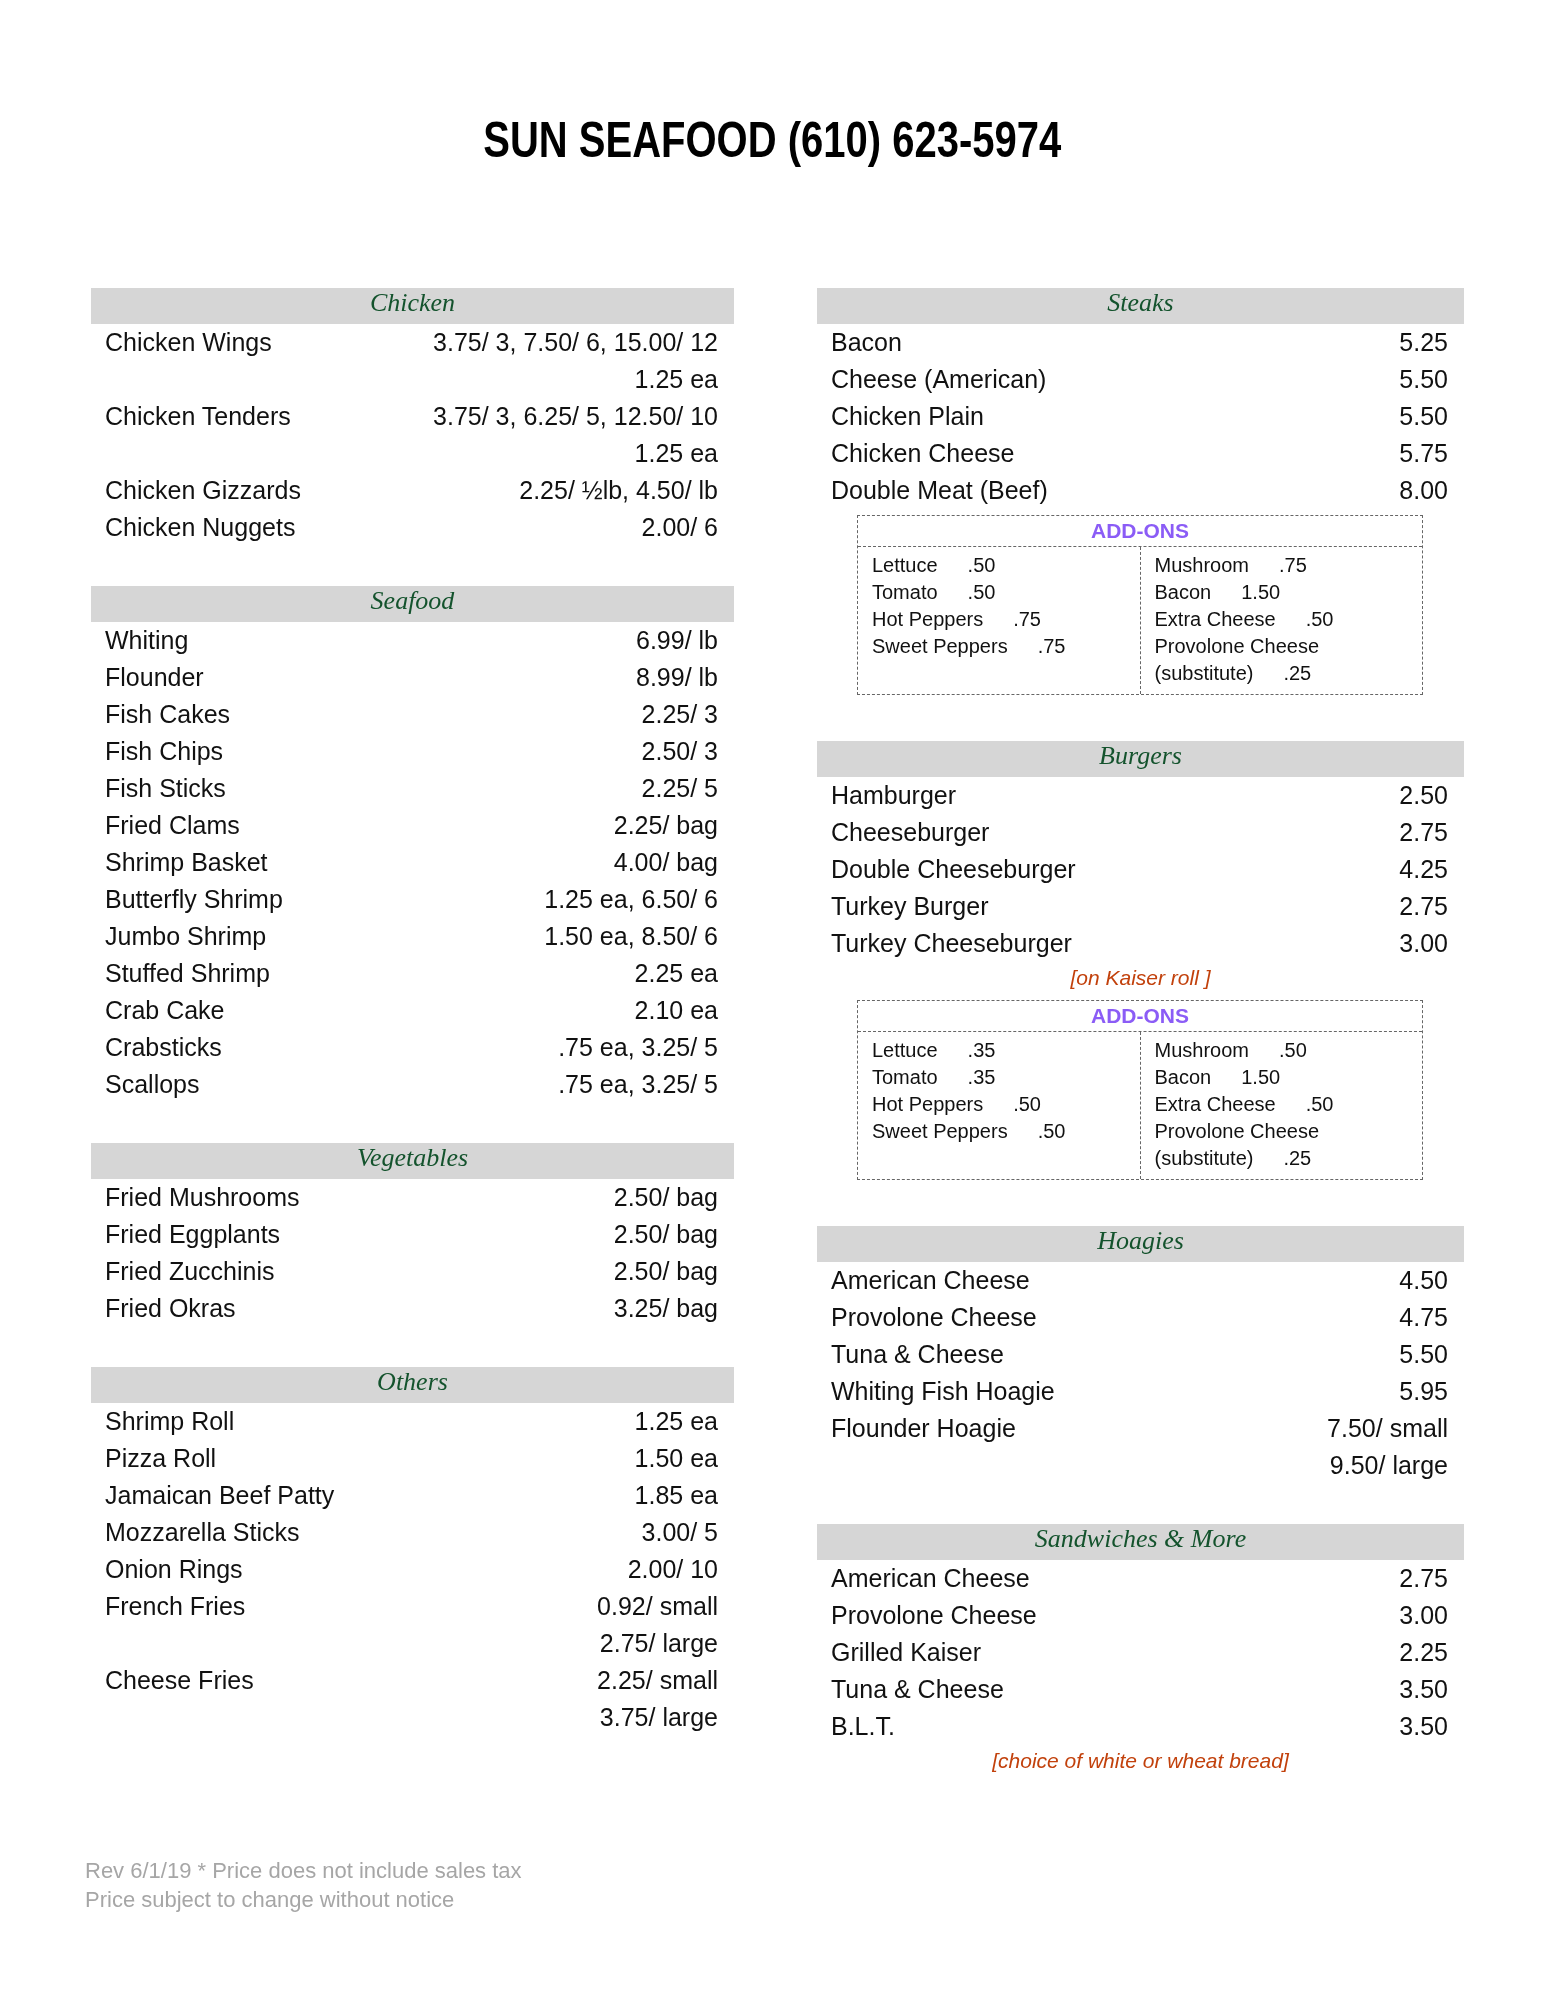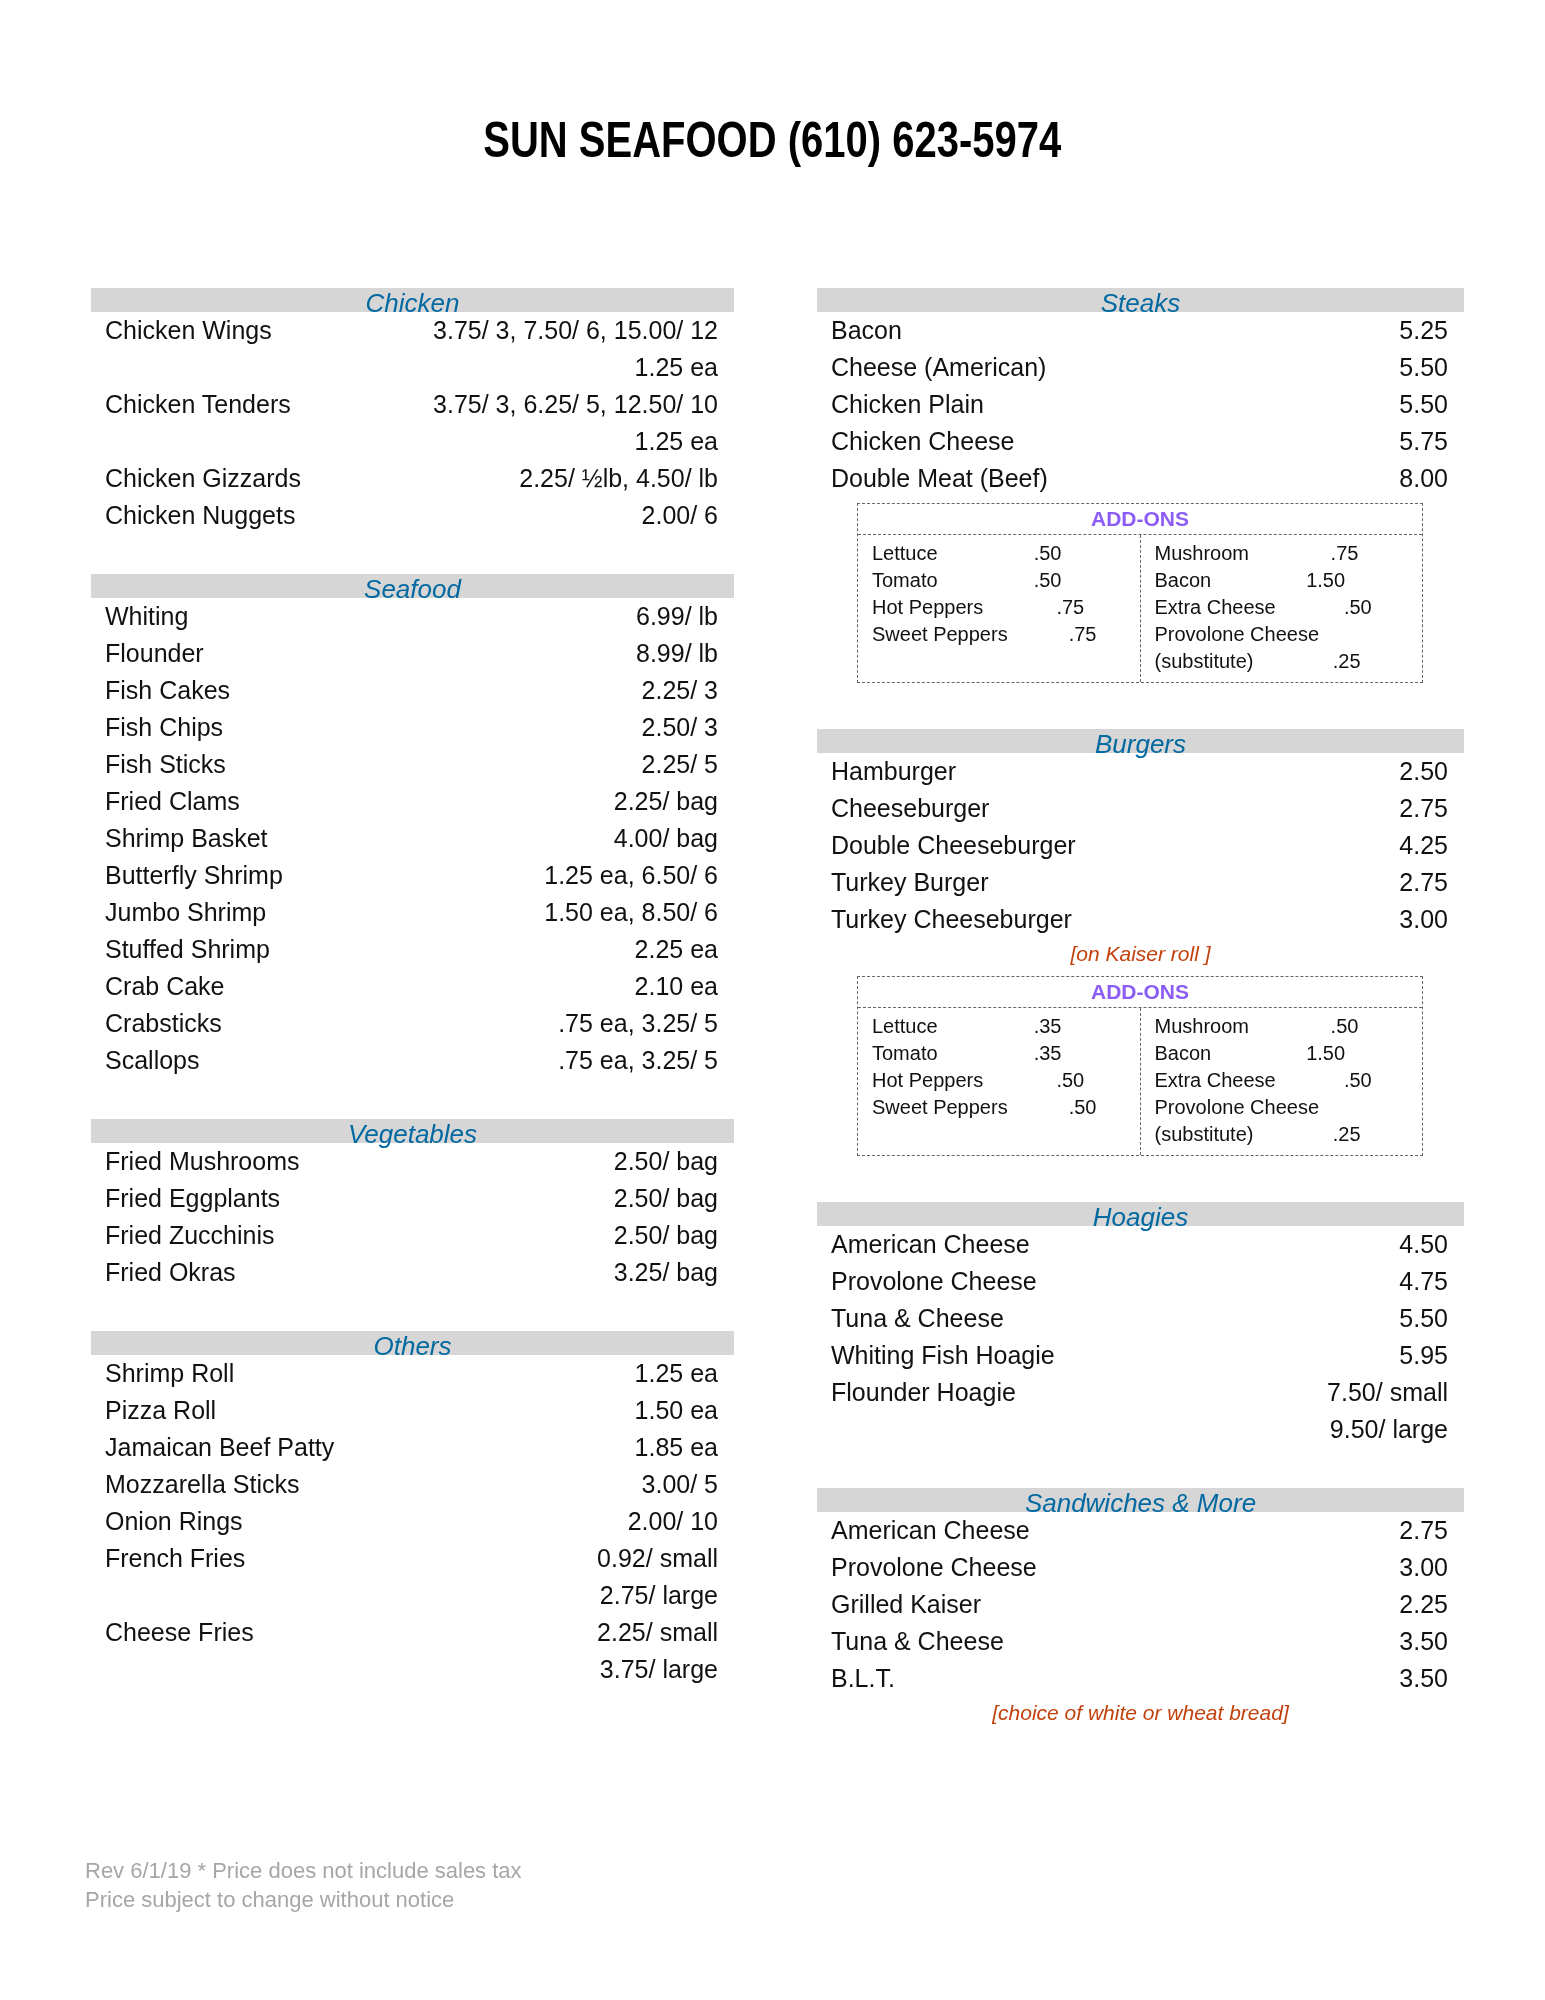--- a/index.html
+++ b/index.html
@@ -33,27 +33,28 @@
     display:inline-block;
     transform:scaleX(0.8);
     transform-origin:center;
   }
   .col{position:absolute;top:288px;}
   .col-left{left:91px;width:643px;}
   .col-right{left:817px;width:647px;}
 
   .menu-section{margin-bottom:40px;}
   .sec-header{
-    height:24px;
+    height:36px;
     line-height:30px;
     background:var(--bar);
     text-align:center;
     font-style:italic;
     font-size:26px;
-    color:#0369a1;
+    color:#14532d;
+    font-family:Liberation Serif, serif;
   }
   .row{
     display:flex;
     height:37px;
     line-height:37px;
     font-size:25px;
     padding:0 16px 0 14px;
   }
   .row .name{white-space:nowrap;}
   .row .price{flex:1;text-align:right;white-space:nowrap;}
@@ -78,21 +79,21 @@
     font-size:21px;
     line-height:30px;
     border-bottom:1px dashed var(--dash);
     color:#8b5cf6;
   }
   .addons-body{display:flex;align-items:stretch;}
   .addons-col{flex:1;padding:5px 12px 7px 14px;}
   .addons-col.second{border-left:1px dashed var(--dash);}
   .addon-row{display:flex;line-height:27px;font-size:20px;gap:30px;}
   .addon-row .name{white-space:nowrap;}
-  .addon-row .price{flex:1;text-align:center;white-space:nowrap;}
+  .addon-row .price{flex:1;text-align:left;white-space:nowrap;}
 
   .footer{
     position:absolute;
     left:85px;
     top:1856px;
     font-size:22px;
     line-height:29px;
     color:var(--footer);
   }
 </style>

